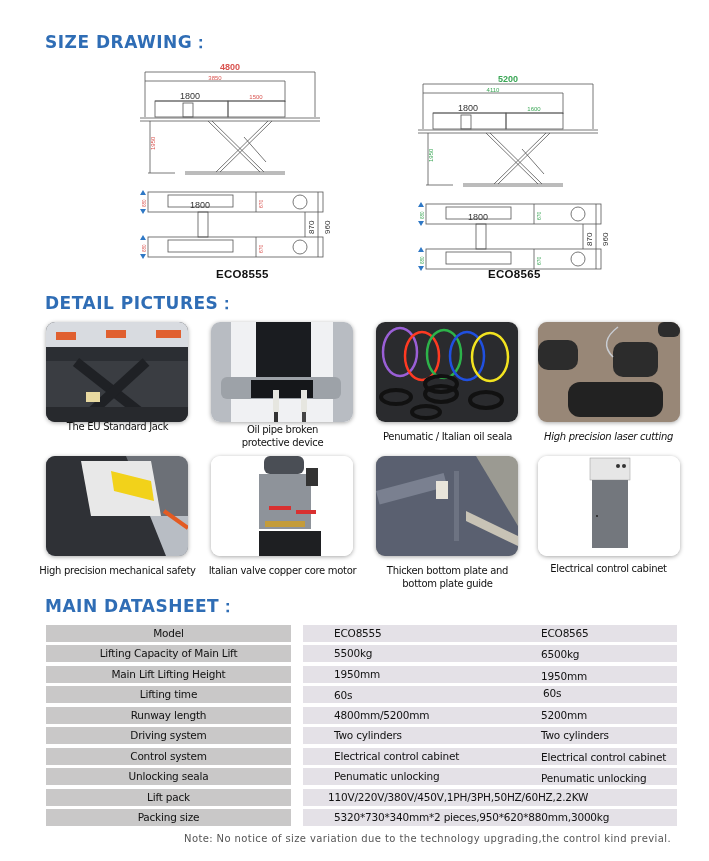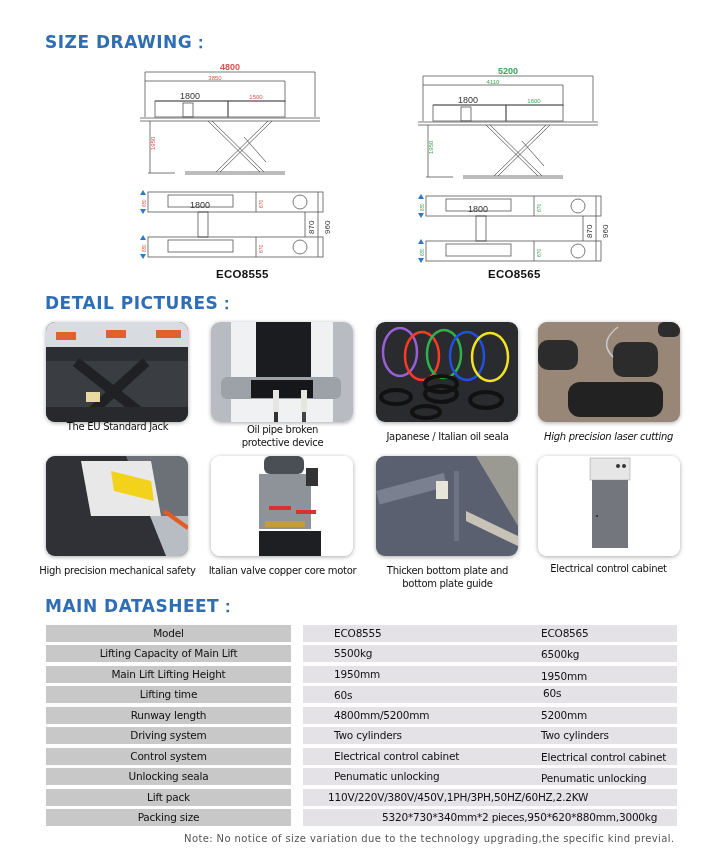--- a/index.html
+++ b/index.html
@@ -88,21 +88,21 @@
       <text x="0" y="0" font-size="5" fill="#d9534f" transform="translate(123,191) rotate(-90)">670</text>
       <text x="0" y="0" font-size="8" fill="#333" transform="translate(174,172) rotate(-90)">870</text>
       <text x="0" y="0" font-size="8" fill="#333" transform="translate(190,172) rotate(-90)">960</text>
       <text x="0" y="0" font-size="4.5" fill="#d9534f" transform="translate(6,145) rotate(-90)">680</text>
       <text x="0" y="0" font-size="4.5" fill="#d9534f" transform="translate(6,190) rotate(-90)">680</text>
     </g>
   </svg>
 </div>
 <div class="drawing-label" style="left:216px; top:268px;">ECO8555</div>
 
-<div class="drawing" style="left:418px; top:66px;">
+<div class="drawing" style="left:418px; top:74px;">
   <svg width="200" height="205" viewBox="0 0 200 205">
     <g stroke="#555" stroke-width="0.8" fill="none">
       <line x1="5" y1="10" x2="175" y2="10"></line>
       <line x1="5" y1="10" x2="5" y2="55"></line>
       <line x1="175" y1="10" x2="175" y2="55"></line>
       <line x1="5" y1="19" x2="145" y2="19"></line>
       <line x1="145" y1="19" x2="145" y2="40"></line>
       <line x1="15" y1="39" x2="145" y2="39"></line>
       <rect x="15" y="39" width="73" height="16"></rect>
       <rect x="88" y="39" width="57" height="16"></rect>
@@ -210,21 +210,21 @@
       <rect x="0" y="18" width="40" height="30" rx="10" fill="#2c2c2c"></rect>
       <rect x="75" y="20" width="45" height="35" rx="10" fill="#2c2c2c"></rect>
       <rect x="30" y="60" width="95" height="35" rx="12" fill="#222"></rect>
       <rect x="120" y="0" width="22" height="15" rx="6" fill="#2c2c2c"></rect>
       <path d="M 80 5 Q 60 20 75 35" stroke="#c8ccd2" stroke-width="1.5" fill="none"></path>
     </svg>
 </div>
 
 <div class="caption" style="left:30px; top:420px;">The EU Standard Jack</div>
 <div class="caption" style="left:195px; top:423px; width:175px;"><span style="display:inline-block; width:115px;">Oil pipe broken protective device</span></div>
-<div class="caption" style="left:360px; top:430px;">Japanese / Italian oil seala</div>
+<div class="caption" style="left:360px; top:430px;">Penumatic / Italian oil seala</div>
 <div class="caption" style="left:521px; top:430px;font-style:italic;">High precision laser cutting</div>
 
 <div class="pic" style="left:46px; top:456px;">
   <svg viewBox="0 0 142 100">
       <rect width="142" height="100" fill="#6c7077"></rect>
       <rect x="0" y="60" width="142" height="40" fill="#b8bdc4"></rect>
       <polygon points="0,0 80,0 120,100 0,100" fill="#2f3136"></polygon>
       <polygon points="35,5 105,5 115,60 45,60" fill="#e8e8e8"></polygon>
       <polygon points="65,15 105,25 108,45 68,35" fill="#f2d21a"></polygon>
       <line x1="118" y1="55" x2="142" y2="72" stroke="#e35b22" stroke-width="4"></line>
@@ -329,18 +329,18 @@
   </div>
   <div class="row" style="top:789px;">
     <div class="cell-label">Lift pack</div>
     <div class="cell-val">
       <span class="val" style="left:25px;">110V/220V/380V/450V,1PH/3PH,50HZ/60HZ,2.2KW</span>
     </div>
   </div>
   <div class="row" style="top:809px;">
     <div class="cell-label">Packing size</div>
     <div class="cell-val">
-      <span class="val" style="left:31px;margin-left:48px;">5320*730*340mm*2 pieces,950*620*880mm,3000kg</span>
-    </div>
-  </div>
-</div>
-
-<div class="note">Note:  No notice of size variation due to the technology upgrading,the specific kind previal.</div>
+      <span class="val" style="left:31px;">5320*730*340mm*2 pieces,950*620*880mm,3000kg</span>
+    </div>
+  </div>
+</div>
+
+<div class="note">Note:  No notice of size variation due to the technology upgrading,the control kind previal.</div>
 
 </body></html>

